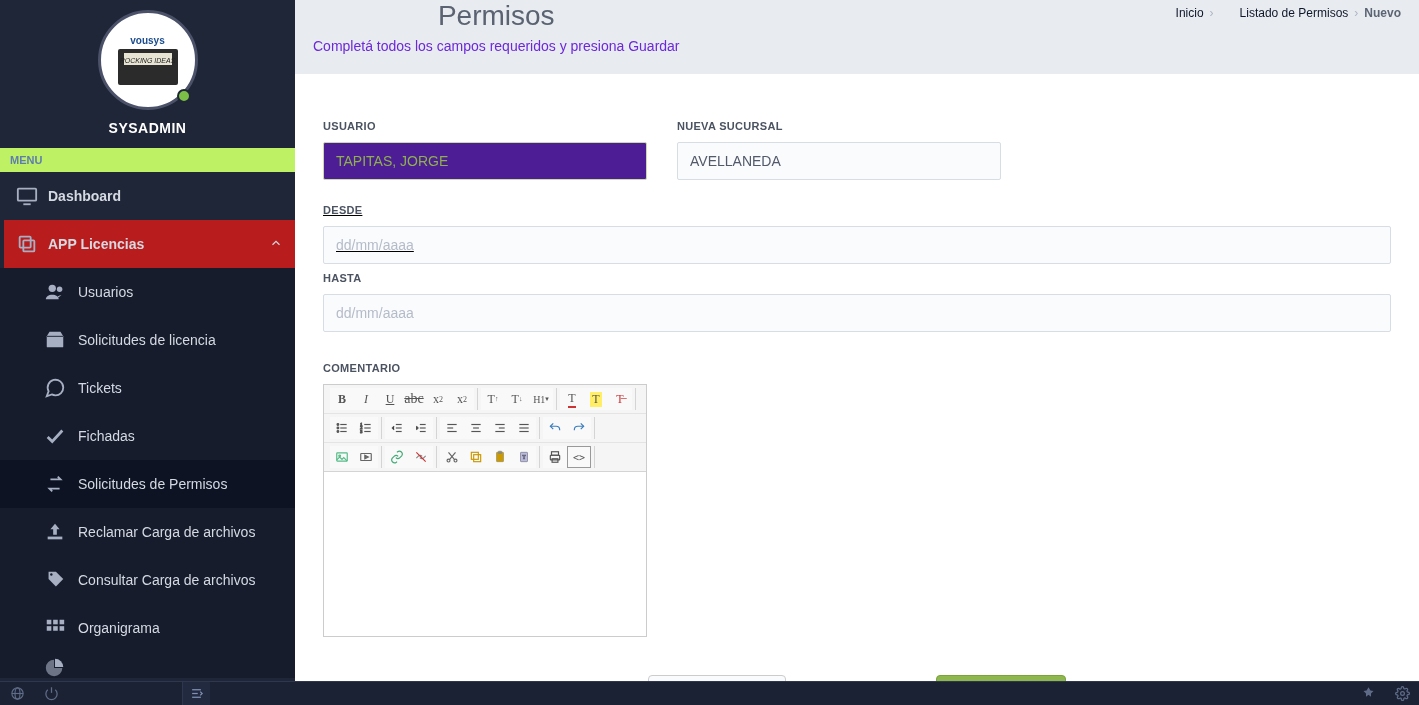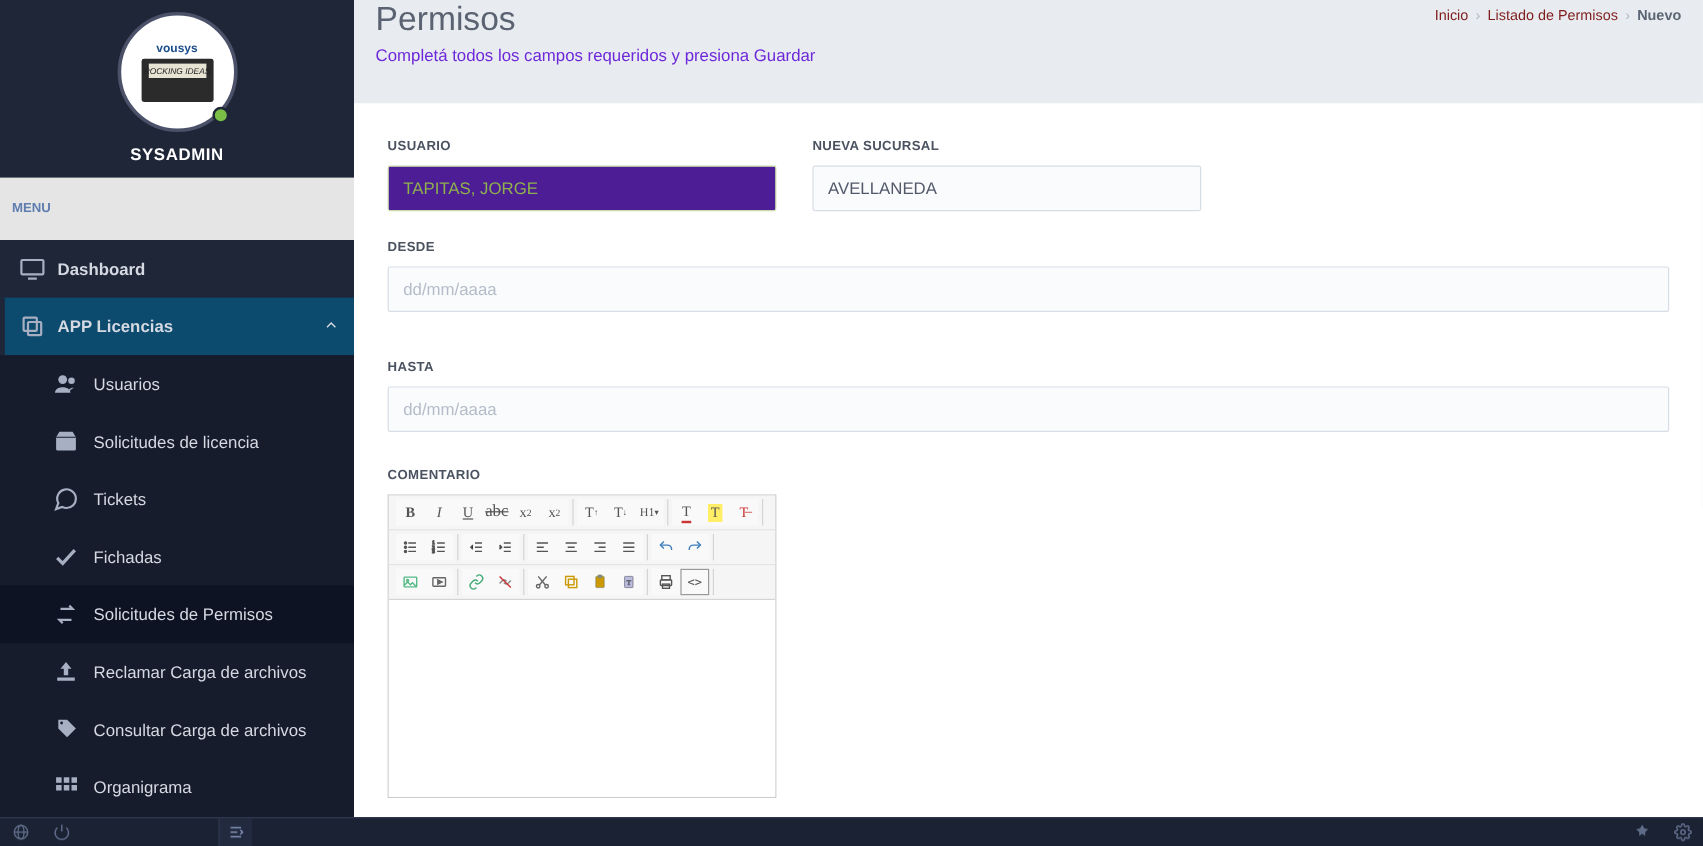--- a/index.html
+++ b/index.html
@@ -74,24 +74,24 @@
   border-radius: 50%;
   border: 2px solid #1f2637;
 }
 .user-name {
   color: #fff;
   font-weight: 700;
   font-size: 14px;
   letter-spacing: 0.5px;
 }
 .menu-header {
-  background: #e5e5e5;
+  background: #bef264;
   color: #5f7daf;
   font-size: 11px;
-  padding: 20px 10px;
+  padding: 6px 10px;
   font-weight: 600;
 }
 .nav-item {
   display: flex;
   align-items: center;
   padding: 15px 12px;
   color: #d4d9e2;
   cursor: pointer;
   border-left: 4px solid transparent;
 }
@@ -99,21 +99,21 @@
   width: 22px;
   height: 18px;
   margin-right: 10px;
   display: inline-flex;
   align-items: center;
   justify-content: center;
   color: #a7afc3;
 }
 .nav-item .label { font-weight: 600; }
 .nav-item.active {
-  background: #0c4a6e;
+  background: #b91c1c;
   border-left: 4px solid #1f2637;
 }
 .nav-item.expandable .chev {
   margin-left: auto;
   width: 14px;
 }
 .nav-sub {
   background: #161c2c;
 }
 .nav-sub .nav-item {
@@ -157,60 +157,61 @@
   border-left: 1px solid #2e374d;
   cursor: pointer;
 }
 .main {
   flex: 1;
   background: #e8ecf0;
   overflow: auto;
   position: relative;
 }
 .page-head {
-  padding: 0 18px 32px 18px;
+  padding: 0 18px 20px 18px;
   background: #e8ecf0;
   display: flex;
   align-items: flex-start;
+  text-align: center;
 }
 .page-head .titles h1 {
   font-size: 28px;
   color: #5b6372;
   font-weight: 500;
   margin-bottom: 6px;
 }
 .page-head .titles .sub {
   color: #6d28d9;
 }
 .breadcrumb {
   margin-left: auto;
   font-size: 12px;
   color: #8b94a4;
   display: flex;
   gap: 6px;
   align-items: center;
   padding-top: 6px;
 }
-.breadcrumb a { color: #7f1d1d; text-decoration: none; cursor: pointer; }
+.breadcrumb a { color: #0f172a; text-decoration: none; cursor: pointer; margin-left: 20px; }
 .breadcrumb .sep { color: #aeb6c3; }
 .breadcrumb .current { color: #5c6574; font-weight: 600; }
 .content-box {
   background: #fff;
   padding: 30px 28px 40px 28px;
 }
 .form-row {
   display: flex;
   gap: 30px;
   margin-bottom: 24px;
 }
 .form-group {
   display: flex;
   flex-direction: column;
 }
-.form-row > .form-group { width: 324px; }
+.form-row > .form-group { width: 324px; margin-top: 16px; }
 .form-group.full { width: 100%; }
 .form-label {
   font-size: 11px;
   font-weight: 700;
   color: #4b5361;
   margin-bottom: 10px;
   letter-spacing: 0.3px;
 }
 .form-input {
   height: 38px;
@@ -478,21 +479,21 @@
       <div class="form-group">
         <label class="form-label">USUARIO</label>
         <input class="form-input readonly-highlight" readonly="" value="TAPITAS, JORGE" style="">
       </div>
       <div class="form-group">
         <label class="form-label">NUEVA SUCURSAL</label>
         <input class="form-input" value="AVELLANEDA" style="">
       </div>
     </div>
 
-    <div class="form-group full" style="margin-bottom:40px;">
+    <div class="form-group full" style="margin-bottom:8px;text-decoration:underline;">
       <label class="form-label">DESDE</label>
       <input class="form-input" type="text" placeholder="dd/mm/aaaa" style="">
     </div>
 
     <div class="form-group full" style="margin-bottom:30px;">
       <label class="form-label">HASTA</label>
       <input class="form-input" type="text" placeholder="dd/mm/aaaa" style="">
     </div>
 
     <div class="form-group">

